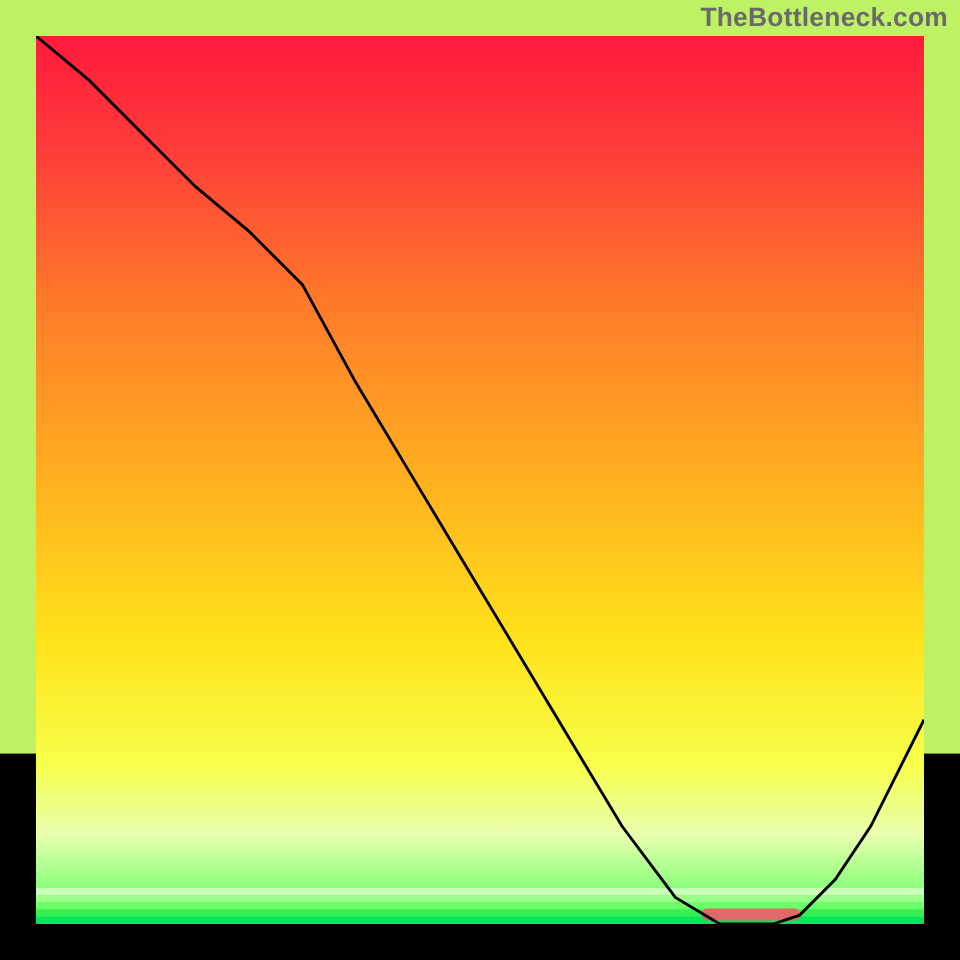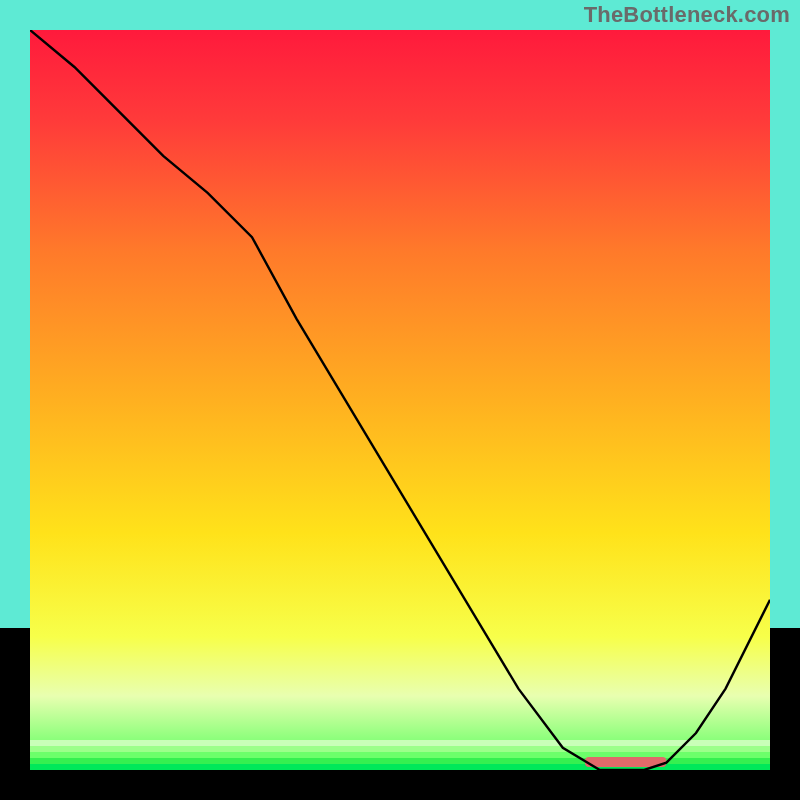--- a/index.html
+++ b/index.html
@@ -8,21 +8,21 @@
     width: 800px;
     height: 800px;
     background: #000;
     font-family: Arial, Helvetica, sans-serif;
     overflow: hidden;
   }
   .frame {
     position: relative;
     width: 800px;
     height: 628px;
-    background: #5eead4;
+    background: #bef264;
   }
   .watermark {
     position: absolute;
     top: 2px;
     right: 10px;
     color: #6a6a6a;
     font-size: 22px;
     font-weight: 600;
     letter-spacing: 0.2px;
     z-index: 5;

